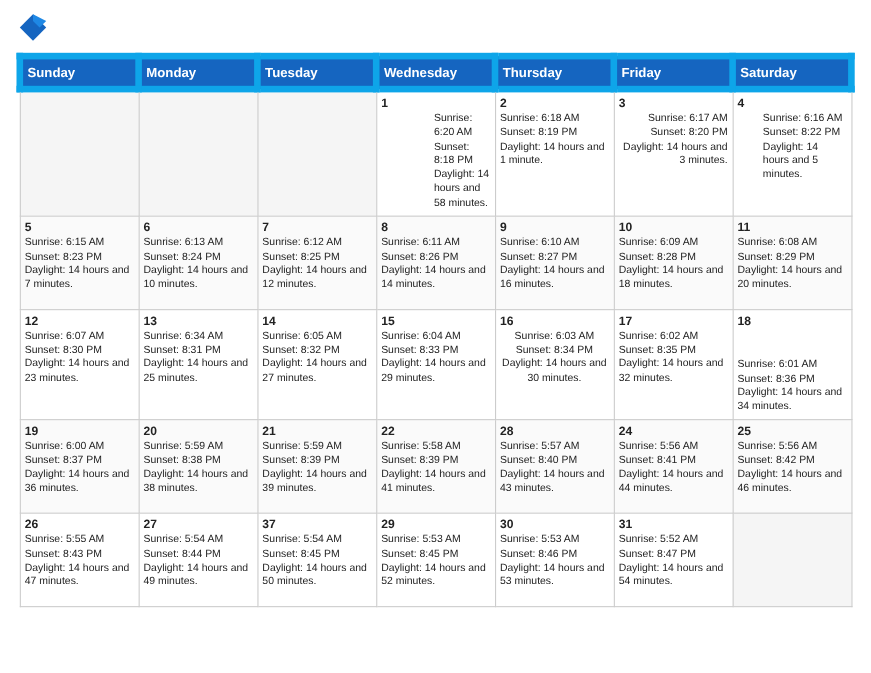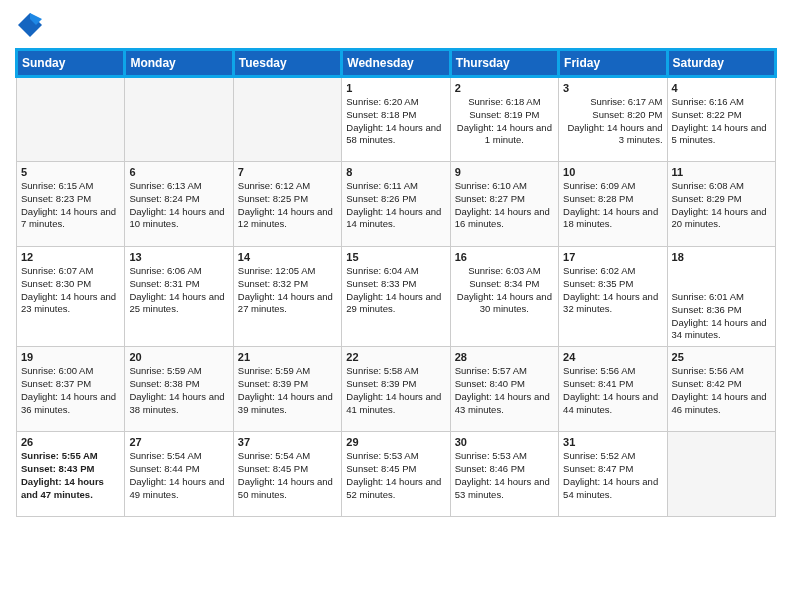--- a/index.html
+++ b/index.html
@@ -49,21 +49,21 @@
       border-collapse: collapse;
       table-layout: fixed;
     }
     th {
       background-color: #1565c0;
       color: #fff;
       font-size: 12px;
       font-weight: bold;
       padding: 5px 4px;
       text-align: left;
-      border: 3px solid #0ea5e9;
+      border: 6px solid #0ea5e9;
     }
     td {
       border: 1px solid #ccc;
       vertical-align: top;
       padding: 4px 4px;
       font-size: 10px;
       color: #222;
       height: 85px;
     }
     .day-num {
@@ -115,39 +115,39 @@
         <th>Saturday</th>
       </tr>
   </thead>
   <tbody id="calendar-body">
   <tr>
         <td class="empty"></td>
         <td class="empty"></td>
         <td class="empty"></td>
         <td>
           <div class="day-num">1</div>
-          <div class="cell-info" style="white-space: pre-line;">Sunrise: 6:20 AM
+          <div class="cell-info" style="white-space: pre-line; margin-left: 48px;">Sunrise: 6:20 AM
 Sunset: 8:18 PM
 Daylight: 14 hours and 58 minutes.</div>
         </td>
         <td>
           <div class="day-num">2</div>
-          <div class="cell-info" style="white-space: pre-line; text-align: center;">Sunrise: 6:18 AM
+          <div class="cell-info" style="white-space: pre-line;">Sunrise: 6:18 AM
 Sunset: 8:19 PM
 Daylight: 14 hours and 1 minute.</div>
         </td>
         <td>
           <div class="day-num">3</div>
           <div class="cell-info" style="white-space: pre-line; text-align: right;">Sunrise: 6:17 AM
 Sunset: 8:20 PM
 Daylight: 14 hours and 3 minutes.</div>
         </td>
         <td>
           <div class="day-num">4</div>
-          <div class="cell-info" style="white-space: pre-line;">Sunrise: 6:16 AM
+          <div class="cell-info" style="white-space: pre-line; margin-left: 23px;">Sunrise: 6:16 AM
 Sunset: 8:22 PM
 Daylight: 14 hours and 5 minutes.</div>
         </td>
       </tr>
       <tr>
         <td>
           <div class="day-num">5</div>
           <div class="cell-info" style="white-space: pre-line;">Sunrise: 6:15 AM
 Sunset: 8:23 PM
 Daylight: 14 hours and 7 minutes.</div>
@@ -191,27 +191,27 @@
       </tr>
       <tr>
         <td>
           <div class="day-num">12</div>
           <div class="cell-info" style="white-space: pre-line;">Sunrise: 6:07 AM
 Sunset: 8:30 PM
 Daylight: 14 hours and 23 minutes.</div>
         </td>
         <td>
           <div class="day-num">13</div>
-          <div class="cell-info" style="white-space: pre-line;">Sunrise: 6:06 AM
+          <div class="cell-info" style="white-space: pre-line;">Sunrise: 6:34 AM
 Sunset: 8:31 PM
 Daylight: 14 hours and 25 minutes.</div>
         </td>
         <td>
           <div class="day-num">14</div>
-          <div class="cell-info" style="white-space: pre-line;">Sunrise: 12:05 AM
+          <div class="cell-info" style="white-space: pre-line;">Sunrise: 6:05 AM
 Sunset: 8:32 PM
 Daylight: 14 hours and 27 minutes.</div>
         </td>
         <td>
           <div class="day-num">15</div>
           <div class="cell-info" style="white-space: pre-line;">Sunrise: 6:04 AM
 Sunset: 8:33 PM
 Daylight: 14 hours and 29 minutes.</div>
         </td>
         <td>
@@ -273,21 +273,21 @@
         <td>
           <div class="day-num">25</div>
           <div class="cell-info" style="white-space: pre-line;">Sunrise: 5:56 AM
 Sunset: 8:42 PM
 Daylight: 14 hours and 46 minutes.</div>
         </td>
       </tr>
       <tr>
         <td>
           <div class="day-num">26</div>
-          <div class="cell-info" style="white-space: pre-line; font-weight: bold;">Sunrise: 5:55 AM
+          <div class="cell-info" style="white-space: pre-line;">Sunrise: 5:55 AM
 Sunset: 8:43 PM
 Daylight: 14 hours and 47 minutes.</div>
         </td>
         <td>
           <div class="day-num">27</div>
           <div class="cell-info" style="white-space: pre-line;">Sunrise: 5:54 AM
 Sunset: 8:44 PM
 Daylight: 14 hours and 49 minutes.</div>
         </td>
         <td>

